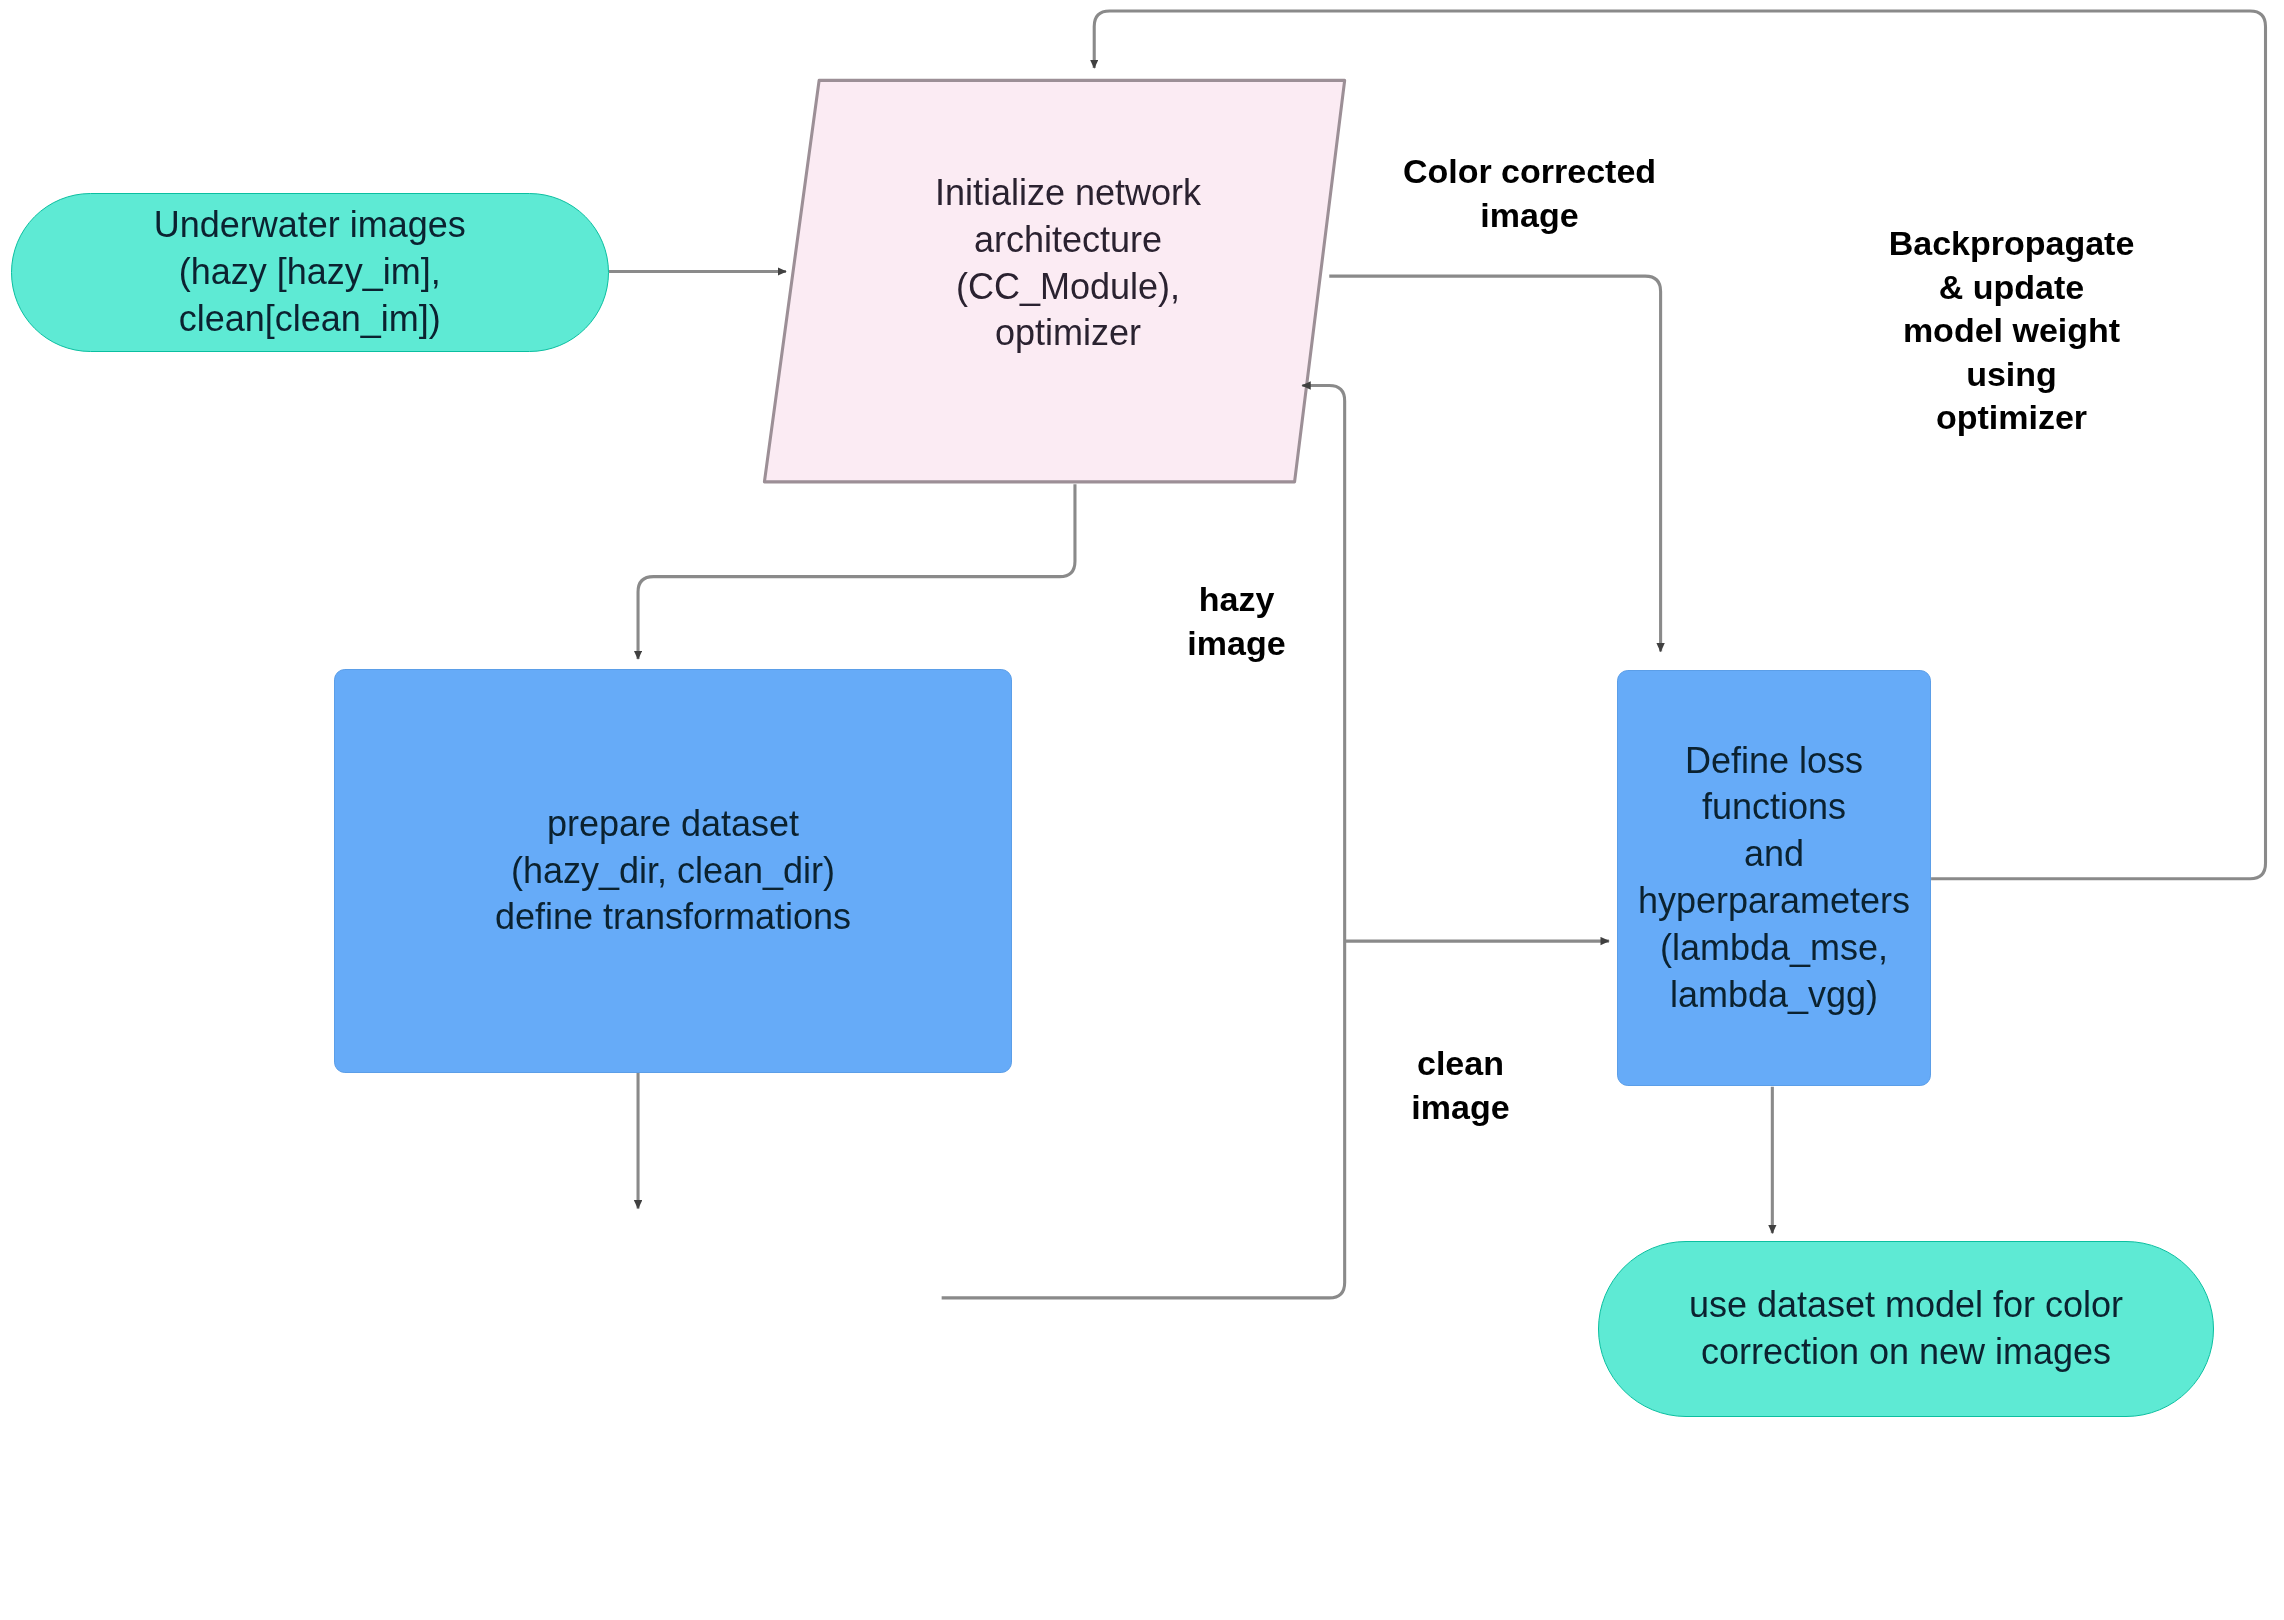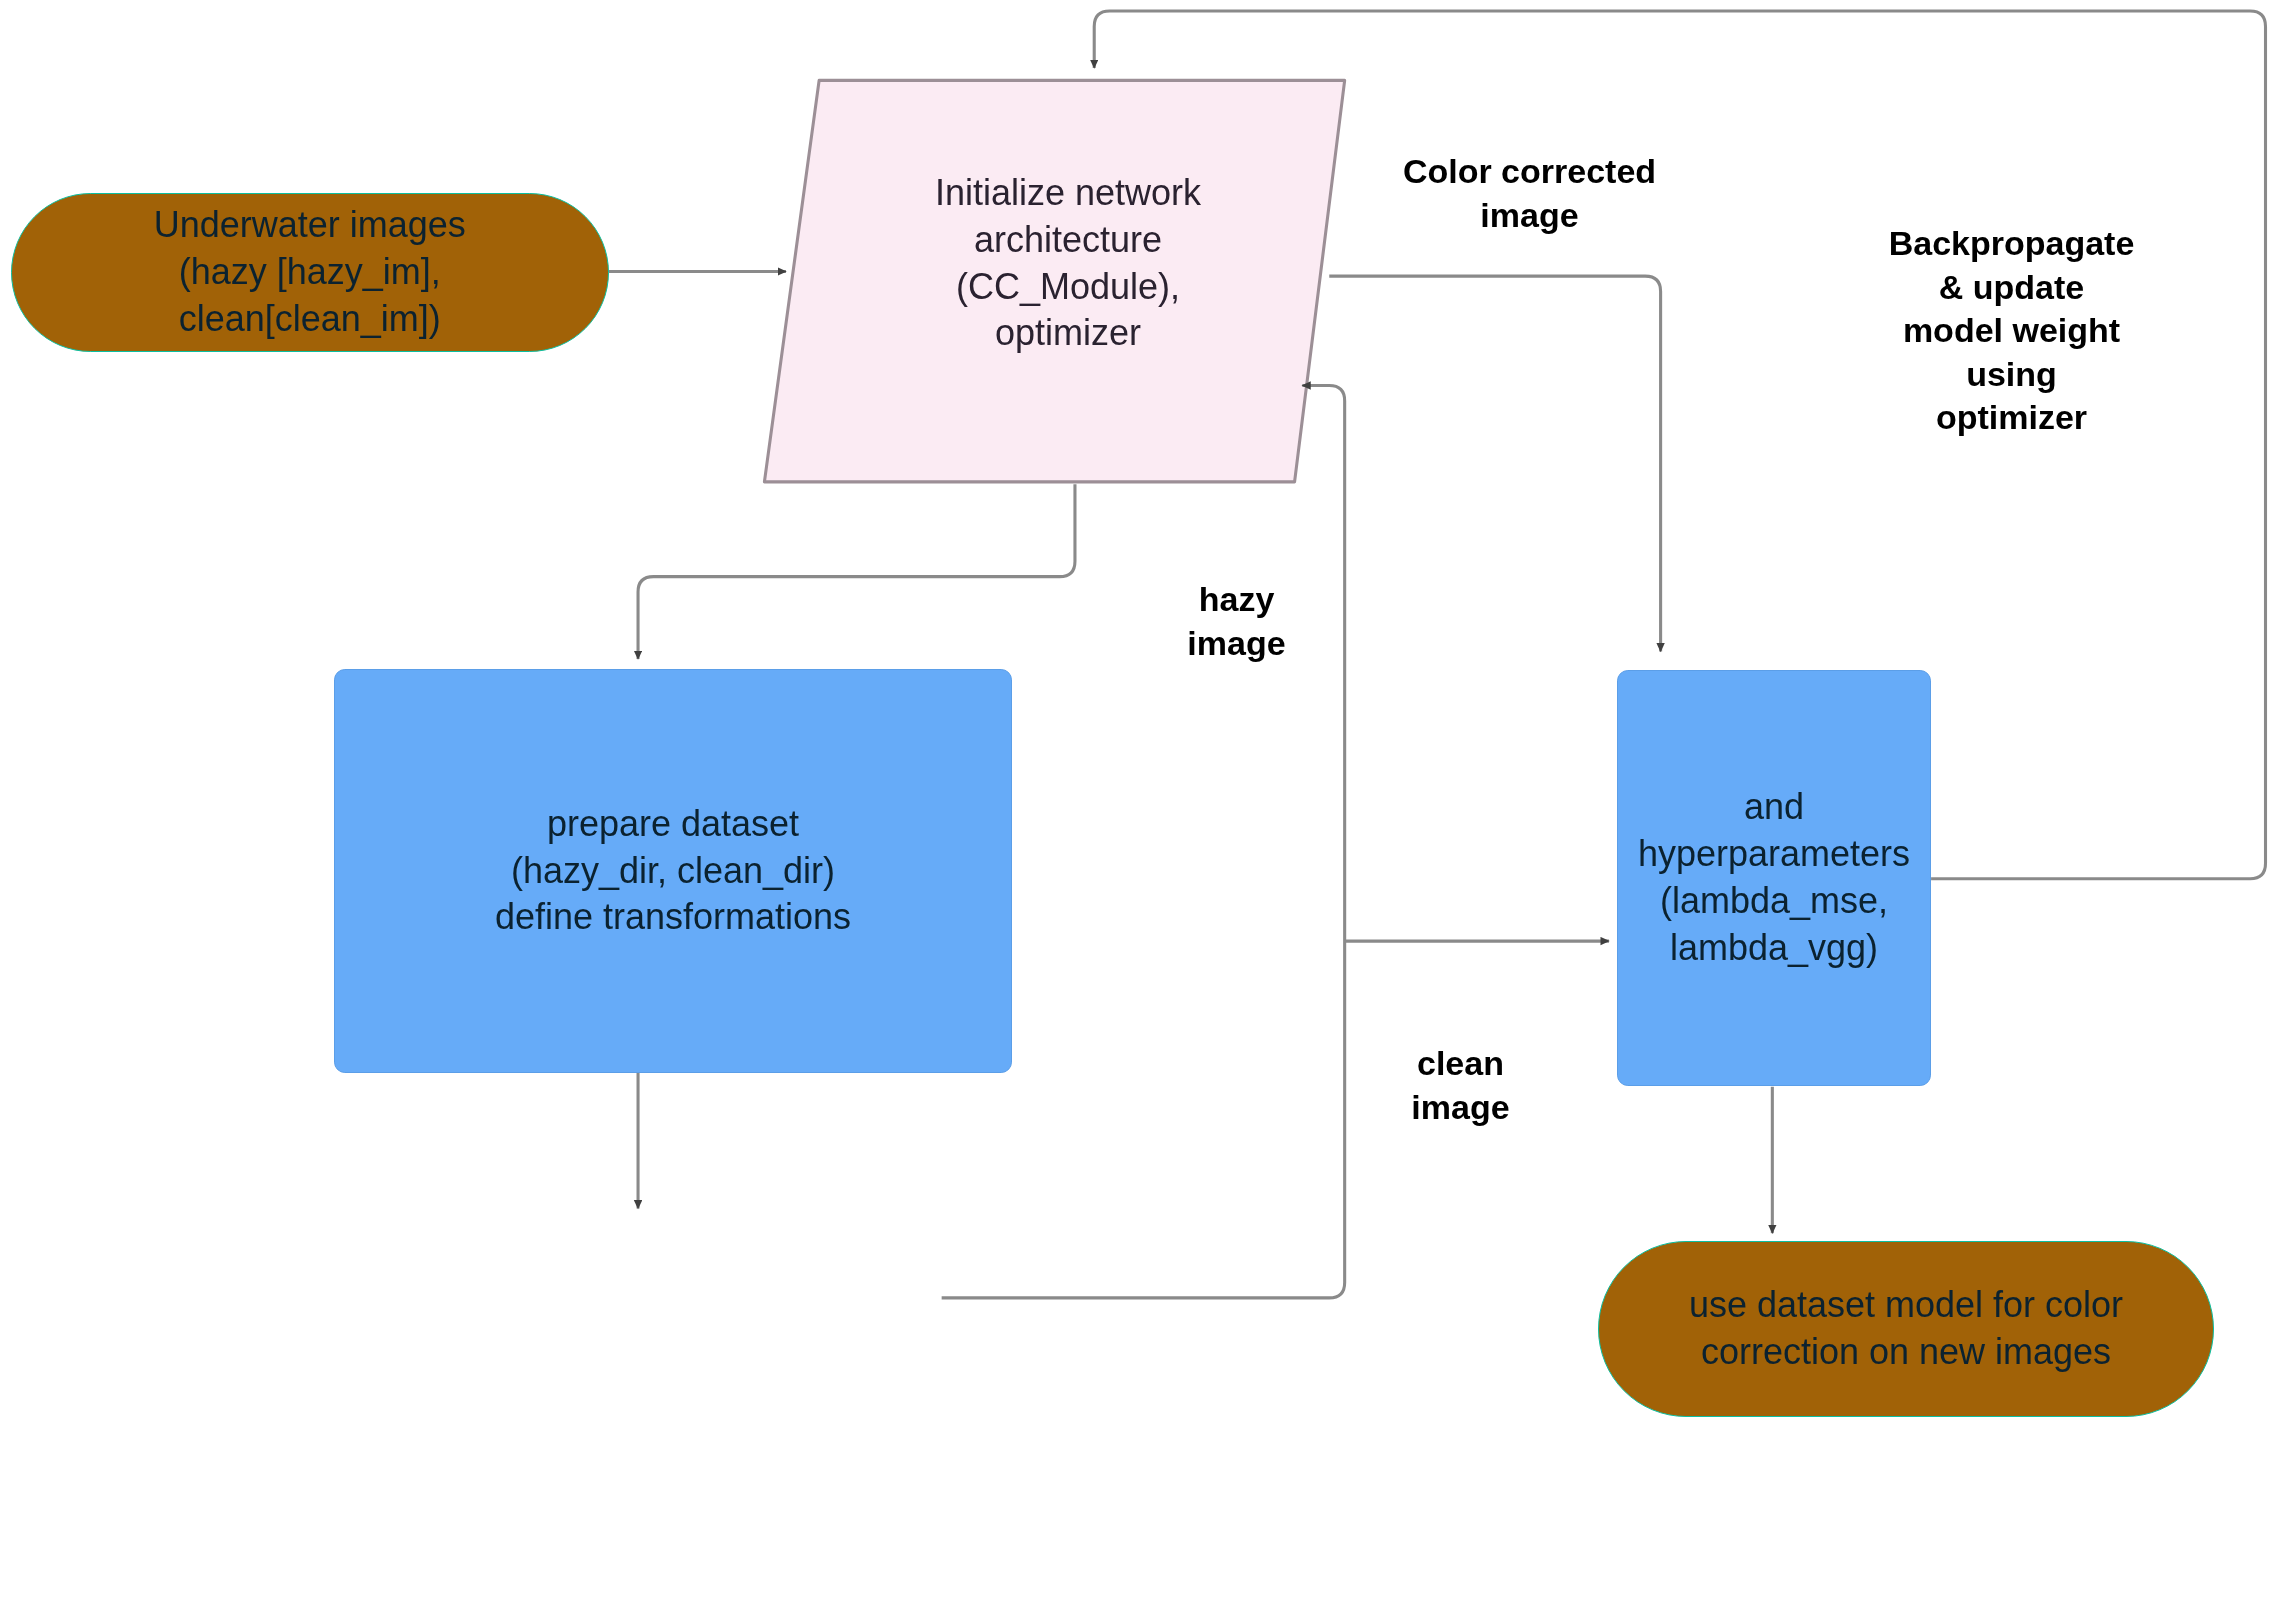--- a/index.html
+++ b/index.html
@@ -2,21 +2,21 @@
 <html style="font-size:12.3px"><head>
 <meta charset="utf-8">
 <style>
   html,body{margin:0;padding:0;background:#ffffff;}
   body{font-family:"Liberation Sans","DejaVu Sans",sans-serif;}
   #canvas{position:relative;width:2284px;height:1621px;background:#ffffff;overflow:hidden;}
   svg.wires{position:absolute;left:0;top:0;width:2284px;height:1621px;pointer-events:none;}
   .node{position:absolute;box-sizing:border-box;display:flex;align-items:center;
         justify-content:center;text-align:center;color:#10242e;}
   .node .lines{line-height:1.30;}
-  .terminal{background:#a16207;border:1.5px solid #0bbfa0;border-radius:770px;
+  .terminal{background:#5eead4;border:1.5px solid #0bbfa0;border-radius:770px;
             font-size:36px;color:#0b2230;}
   .process{background:#66abf8;border:1.5px solid #5b9ee8;border-radius:10.8px;
            font-size:36px;color:#0b2230;}
   .paral{font-size:36px;color:#2a2230;justify-content:center;}
   .paral .lines{position:relative;z-index:2;}
   .edge-label{position:absolute;font-weight:bold;font-size:34px;color:#000000;
               text-align:center;line-height:1.28;white-space:pre-line;}
 </style>
 </head>
 <body>
@@ -73,20 +73,21 @@
     <div class="lines">
       <div>prepare dataset</div>
       <div>(hazy_dir, clean_dir)</div>
       <div>define transformations</div>
     </div>
   </div>
 
 
   <div class="node process" style="left:1617px;top:670px;width:314px;height:416px;">
     <div class="lines" style="width:493px;">
+      <div>Define loss functions</div>
       <div>and hyperparameters</div>
       <div>(lambda_mse,</div>
       <div>lambda_vgg)</div>
     </div>
   </div>
 
   <div class="node terminal" style="left:1598px;top:1241px;width:616px;height:176px;">
     <div class="lines" style="width:678px;">
       <div>use dataset model for color</div>
       <div>correction on new images</div>

